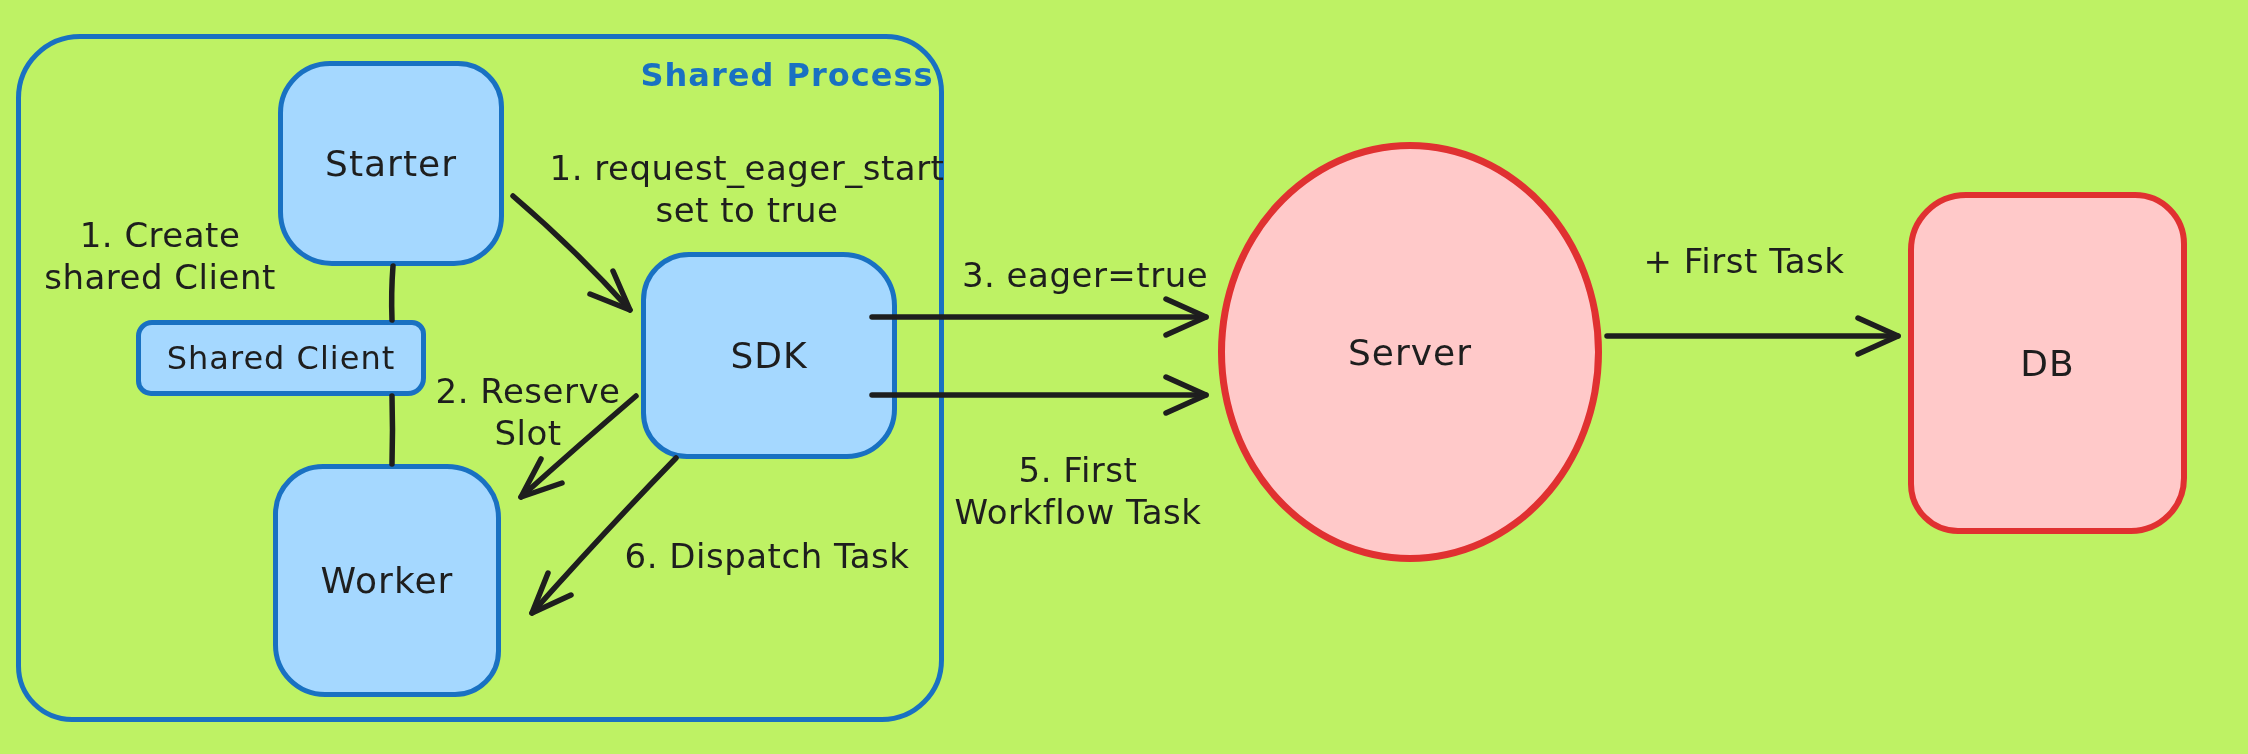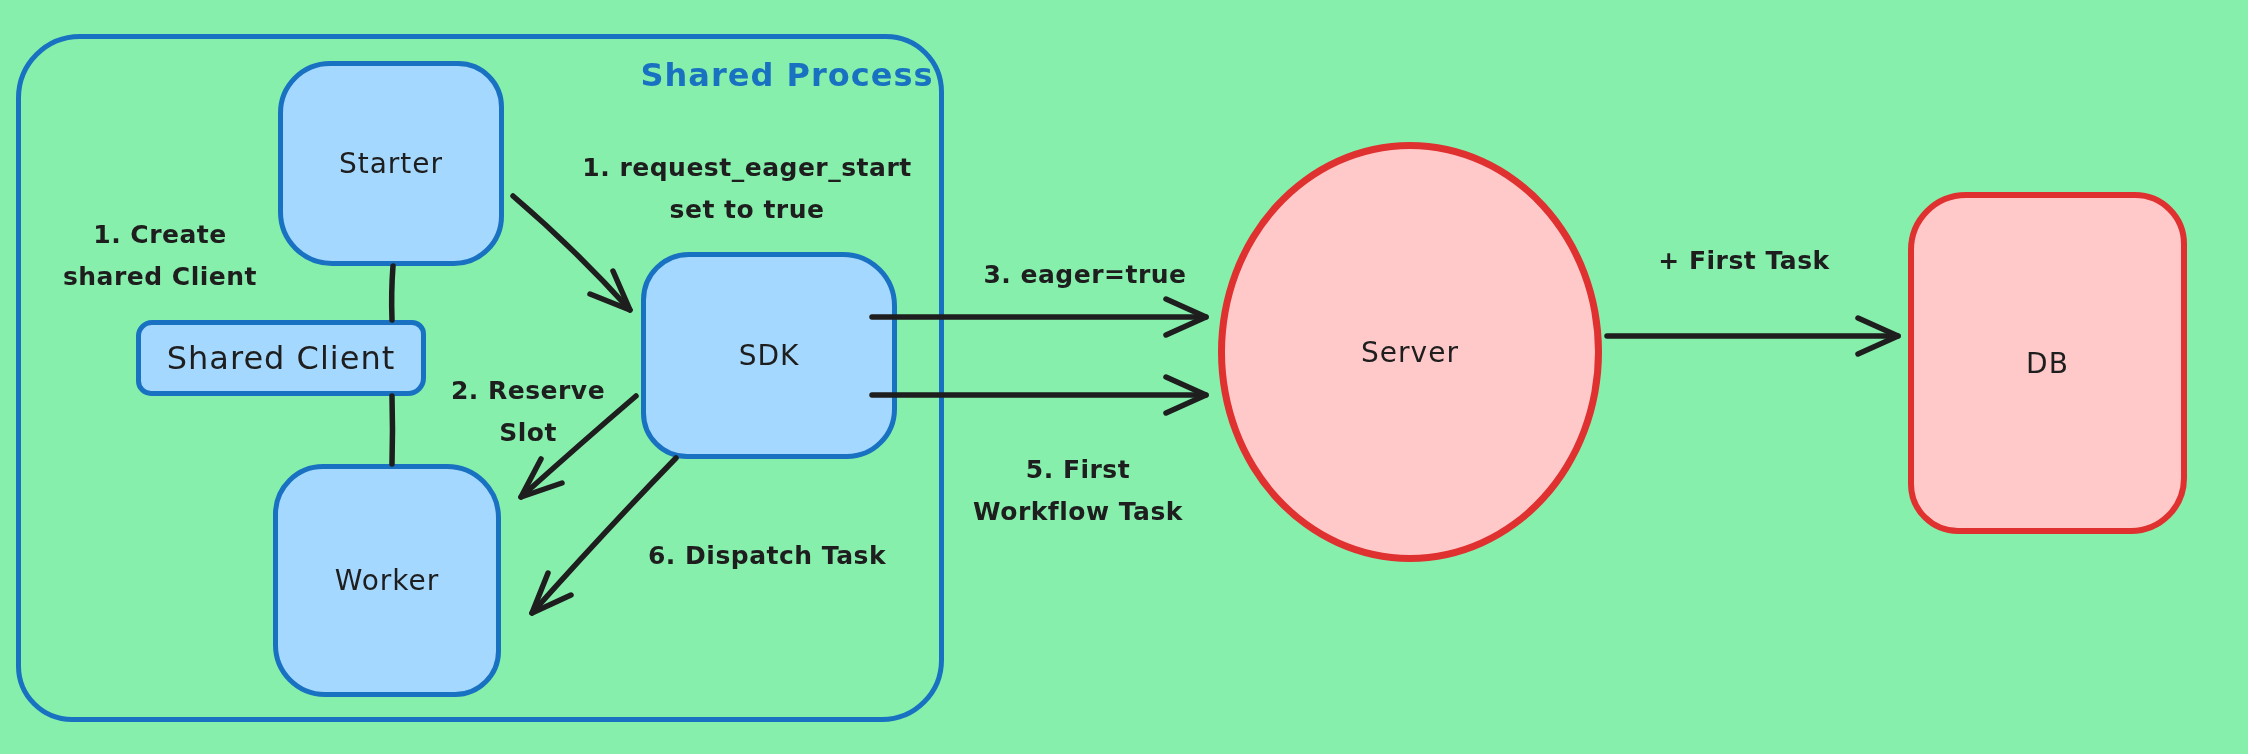--- a/index.html
+++ b/index.html
@@ -4,21 +4,21 @@
 <style>
   html, body {
     margin: 0;
     padding: 0;
     background: #ffffff;
   }
   .canvas {
     position: relative;
     width: 2248px;
     height: 754px;
-    background: #86efac;
+    background: #bef264;
     overflow: hidden;
     font-family: "DejaVu Sans", "Liberation Sans", sans-serif;
     color: #1e1e1e;
   }
   .connectors {
     position: absolute;
     inset: 0;
     z-index: 3;
     pointer-events: none;
   }
@@ -54,45 +54,44 @@
     z-index: 2;
   }
   .node {
     position: absolute;
     box-sizing: border-box;
     display: flex;
     align-items: center;
     justify-content: center;
     background: #a5d8ff;
     border: 5px solid #1971c2;
-    font-size: 28px;
+    font-size: 36px;
     letter-spacing: 1px;
     color: #1e1e1e;
     z-index: 2;
     white-space: nowrap;
   }
   .node-starter  { left: 278px; top: 61px;  width: 226px; height: 205px; border-radius: 52px 46px 50px 54px; }
   .node-client   { left: 136px; top: 320px; width: 290px; height: 76px;  border-radius: 16px 14px 18px 15px; font-size: 32px; }
   .node-worker   { left: 273px; top: 464px; width: 228px; height: 233px; border-radius: 50px 54px 46px 52px; }
   .node-sdk      { left: 641px; top: 252px; width: 256px; height: 207px; border-radius: 48px 54px 50px 46px; }
   .node-server   { left: 1218px; top: 142px; width: 384px; height: 420px; border-radius: 50%;
                    background: #ffc9c9; border: 7px solid #e03131; }
   .node-db       { left: 1908px; top: 192px; width: 279px; height: 342px; border-radius: 58px 52px 56px 50px;
                    background: #ffc9c9; border: 6px solid #e03131; }
   .ann {
     position: absolute;
     transform: translateX(-50%);
     text-align: center;
-    font-size: 25px;
+    font-size: 34px;
     line-height: 42px;
     letter-spacing: 0.5px;
     color: #1e1e1e;
     white-space: nowrap;
     z-index: 4;
-    font-weight: bold;
   }
   .ann-create   { left: 160px;  top: 214px; }
   .ann-request  { left: 747px;  top: 147px; }
   .ann-reserve  { left: 528px;  top: 370px; }
   .ann-dispatch { left: 767px;  top: 535px; }
   .ann-eager    { left: 1085px; top: 254px; }
   .ann-first    { left: 1078px; top: 421px; margin-top: 28px; }
   .ann-start    { left: 1744px; top: 240px; }
 </style>
 </head>

